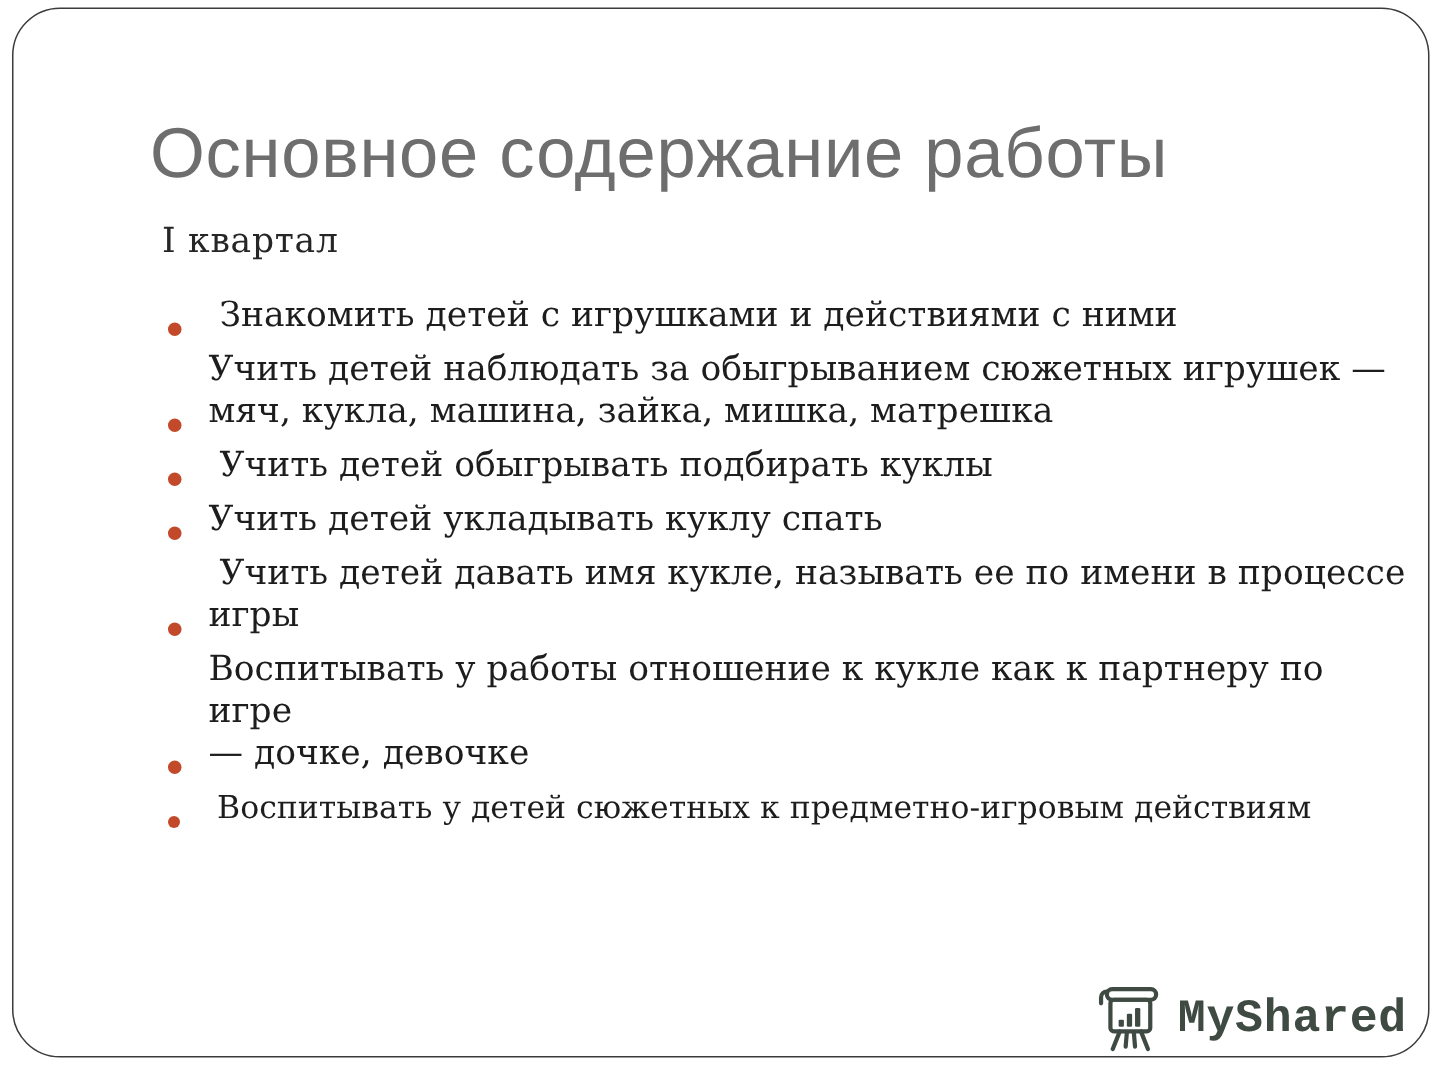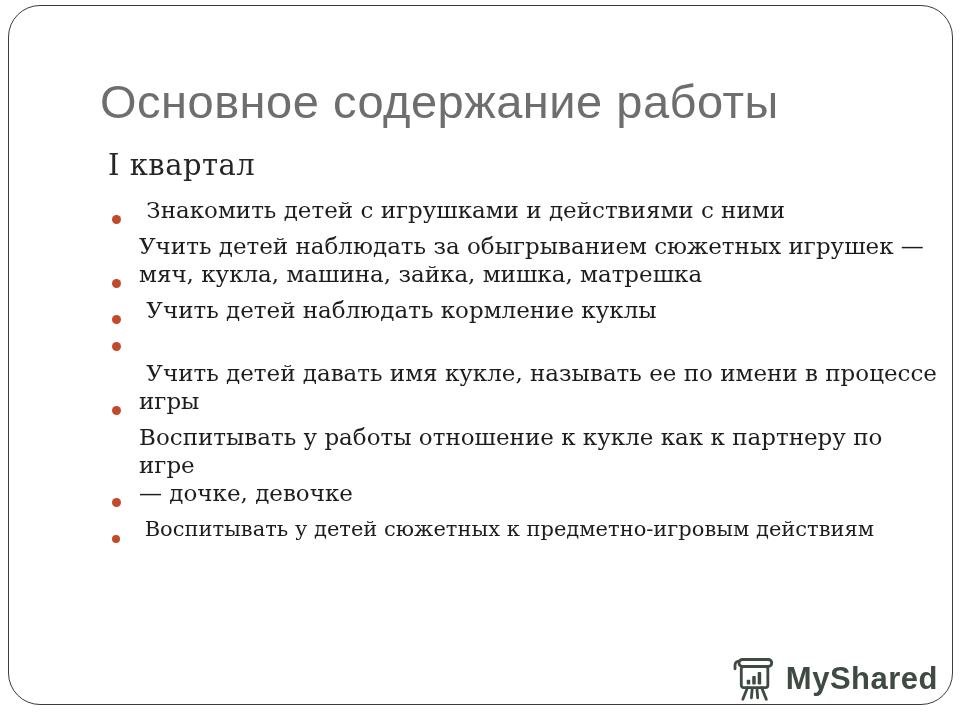--- a/index.html
+++ b/index.html
@@ -14,21 +14,21 @@
   }
   .title{
     position:absolute;left:100px;top:76px;width:820px;margin:0;
     font-family:"Liberation Sans",sans-serif;font-weight:400;
     font-size:47px;line-height:1.1;color:#6e6e6e;letter-spacing:0.5px;
     white-space:nowrap;
   }
   .subtitle{
     position:absolute;left:108px;top:148px;
     font-family:"DejaVu Serif","Liberation Serif",serif;
-    font-size:29px;color:#262626;letter-spacing:0.5px;
+    font-size:23px;color:#262626;letter-spacing:0.5px;
   }
   .bullets{
     position:absolute;left:108px;top:196px;width:832px;
     margin:0;padding:0;list-style:none;
   }
   .bullets li{
     display:flex;align-items:flex-end;margin:0 0 8px 0;
   }
   .dot{
     flex:0 0 auto;width:9px;height:9px;border-radius:50%;
@@ -40,21 +40,21 @@
     white-space:pre-wrap;
   }
   li.small .dot{width:8px;height:8px;margin-top:10px;}
   li.small .txt{font-size:21px;}
   .watermark{
     position:absolute;right:22px;bottom:16px;
     display:flex;align-items:center;gap:8px;
   }
   .watermark svg{display:block;}
   .brand{
-    font-family:Liberation Sans, sans-serif;font-size:31px;
+    font-family:Liberation Mono, monospace;font-size:31px;
     font-weight:600;color:#3e4a42;letter-spacing:0.5px;
   }
 </style>
 </head>
 <body>
 
 <div class="frame"></div>
 
 <h1 class="title">Основное содержание работы</h1>
 
@@ -65,24 +65,25 @@
     <span class="dot"></span>
     <span class="txt"> Знакомить детей с игрушками и действиями с ними</span>
   </li>
   <li>
     <span class="dot"></span>
     <span class="txt">Учить детей наблюдать за обыгрыванием сюжетных игрушек —
 мяч, кукла, машина, зайка, мишка, матрешка</span>
   </li>
   <li>
     <span class="dot"></span>
-    <span class="txt"> Учить детей наблюдать кормление куклы</span>
+    <span class="txt"> Учить детей обыгрывать подбирать куклы</span>
   </li>
   <li>
     <span class="dot"></span>
+    <span class="txt">Учить детей укладывать куклу спать</span>
   </li>
   <li>
     <span class="dot"></span>
     <span class="txt"> Учить детей давать имя кукле, называть ее по имени в процессе
 игры</span>
   </li>
   <li>
     <span class="dot"></span>
     <span class="txt">Воспитывать у работы отношение к кукле как к партнеру по игре
 — дочке, девочке</span>

